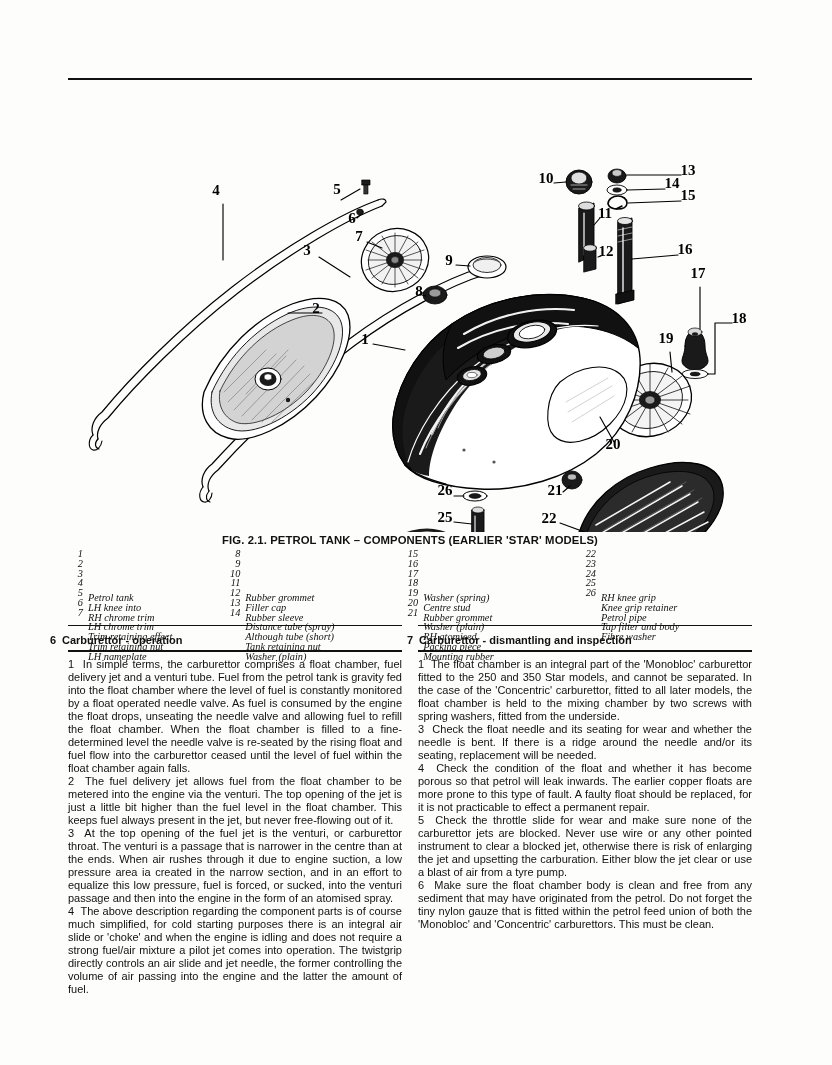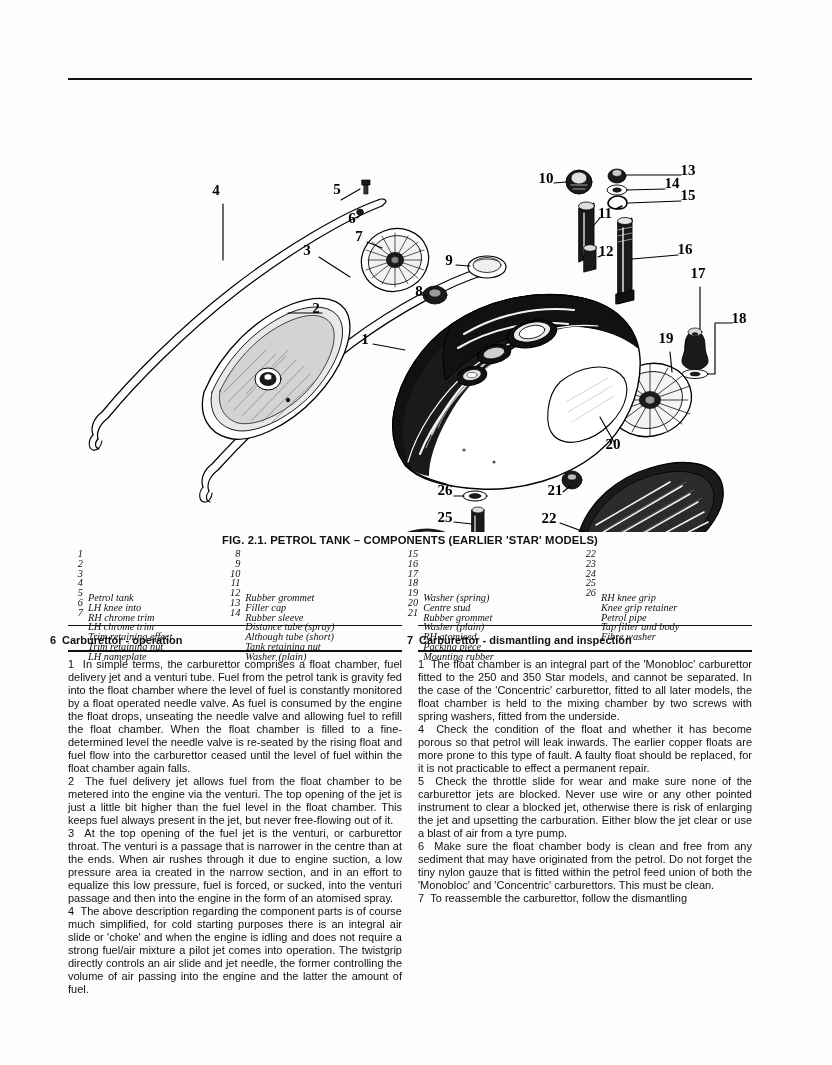--- a/index.html
+++ b/index.html
@@ -557,19 +557,19 @@
   <div class="rule" style="left:418px;top:650px;width:334px;"></div>
 
   <div class="col left">
       <p class="para"><span class="pn">1</span>In simple terms, the carburettor comprises a float chamber, fuel delivery jet and a venturi tube. Fuel from the petrol tank is gravity fed into the float chamber where the level of fuel is constantly monitored by a float operated needle valve. As fuel is consumed by the engine the float drops, unseating the needle valve and allowing fuel to refill the float chamber. When the float chamber is filled to a fine-determined level the needle valve is re-seated by the rising float and fuel flow into the carburettor ceased until the level of fuel within the float chamber again falls.</p>
       <p class="para"><span class="pn">2</span>The fuel delivery jet allows fuel from the float chamber to be metered into the engine via the venturi. The top opening of the jet is just a little bit higher than the fuel level in the float chamber. This keeps fuel always present in the jet, but never free-flowing out of it.</p>
       <p class="para"><span class="pn">3</span>At the top opening of the fuel jet is the venturi, or carburettor throat. The venturi is a passage that is narrower in the centre than at the ends. When air rushes through it due to engine suction, a low pressure area ia created in the narrow section, and in an effort to equalize this low pressure, fuel is forced, or sucked, into the venturi passage and then into the engine in the form of an atomised spray.</p>
       <p class="para"><span class="pn">4</span>The above description regarding the component parts is of course much simplified, for cold starting purposes there is an integral air slide or 'choke' and when the engine is idling and does not require a strong fuel/air mixture a pilot jet comes into operation. The twistgrip directly controls an air slide and jet needle, the former controlling the volume of air passing into the engine and the latter the amount of fuel.</p>
     </div>
   <div class="col right">
       <p class="para"><span class="pn">1</span>The float chamber is an integral part of the 'Monobloc' carburettor fitted to the 250 and 350 Star models, and cannot be separated. In the case of the 'Concentric' carburettor, fitted to all later models, the float chamber is held to the mixing chamber by two screws with spring washers, fitted from the underside.</p>
+      <p class="para"><span class="pn">3</span>Check the float needle and its seating for wear and whether the needle is bent. If there is a ridge around the needle and/or its seating, replacement will be needed.</p>
       <p class="para"><span class="pn">4</span>Check the condition of the float and whether it has become porous so that petrol will leak inwards. The earlier copper floats are more prone to this type of fault. A faulty float should be replaced, for it is not practicable to effect a permanent repair.</p>
       <p class="para"><span class="pn">5</span>Check the throttle slide for wear and make sure none of the carburettor jets are blocked. Never use wire or any other pointed instrument to clear a blocked jet, otherwise there is risk of enlarging the jet and upsetting the carburation. Either blow the jet clear or use a blast of air from a tyre pump.</p>
       <p class="para"><span class="pn">6</span>Make sure the float chamber body is clean and free from any sediment that may have originated from the petrol. Do not forget the tiny nylon gauze that is fitted within the petrol feed union of both the 'Monobloc' and 'Concentric' carburettors. This must be clean.</p>
-      <p class="para"><span class="pn">7</span>To reassemble the carburettor, follow the dismantling</p>
     </div>
 
 </div>
 
 </body></html>

